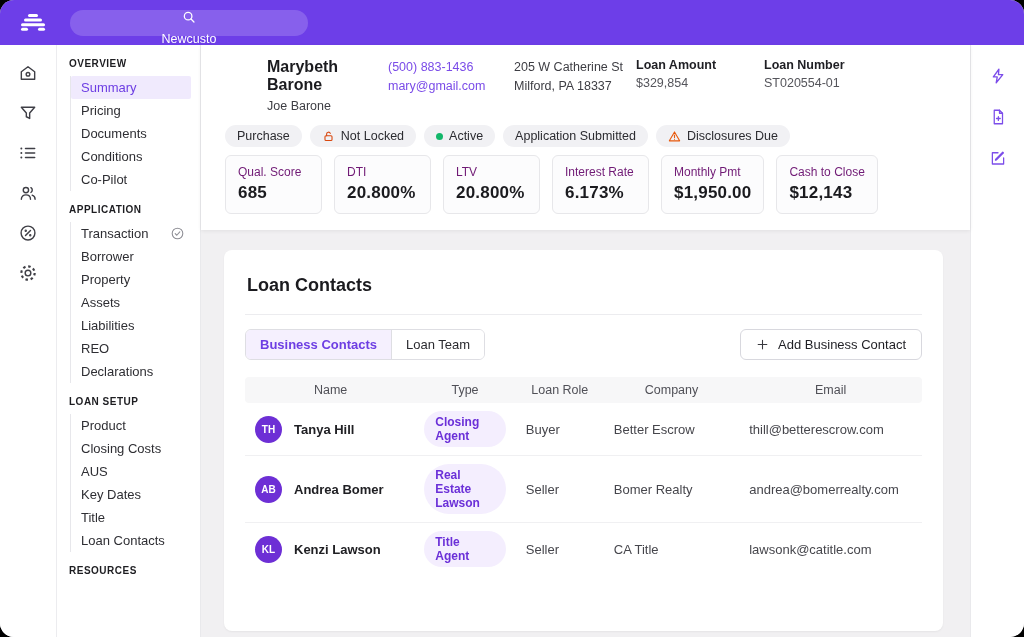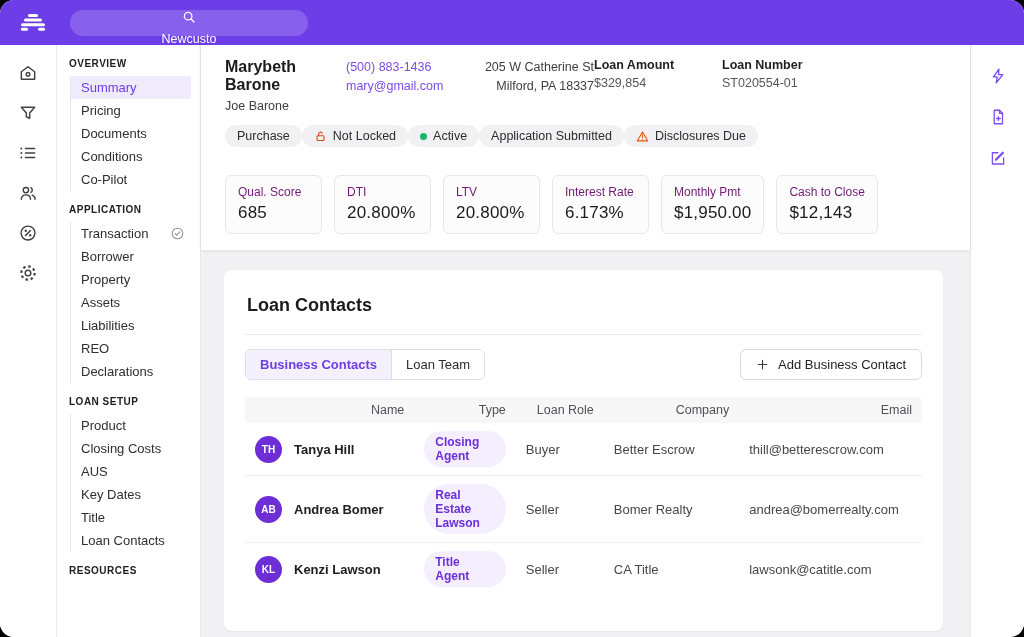--- a/index.html
+++ b/index.html
@@ -29,55 +29,55 @@
   .ssec ul { list-style:none; border-left:1px solid #E7E7EB; margin-left:2px; }
   .nav-item { font-size:13px; line-height:15px; color:#2E2E33; padding:4px 6px 4px 10px; cursor:pointer;
     display:flex; align-items:center; justify-content:space-between; border-radius:2px; }
   .nav-item.active { background:#F0EAFD; color:#6D3EE3; }
   .nav-item .chk { color:#8E8E95; display:flex; }
 
   .main-col { flex:1; min-width:0; display:flex; flex-direction:column; background:#F1F0F2; }
 
   
   .header-panel { background:#fff; padding:11px 24px 16px; box-shadow:0 1px 4px rgba(0,0,0,.07); position:relative; z-index:2; }
-  .info-row { display:flex; align-items:flex-start; padding:2px 0 10px; }
+  .info-row { display:flex; align-items:flex-start; padding:2px 0 10px;margin-left:42px; }
   .icol { flex:none; }
   .icol1 { width:121px; } .icol2 { width:126px; } .icol3 { width:122px; } .icol4 { width:128px; }
   .bname { font-size:16px; font-weight:bold; color:#1B1B1F; }
   .bsub { font-size:12.5px; color:#3D3D43; margin-top:5px; }
   .plink { font-size:12.5px; color:#7A4BE8; line-height:19px; cursor:pointer; display:block; }
-  .addr { font-size:12.5px; color:#3D3D43; line-height:19px;text-align:right; }
+  .addr { font-size:12.5px; color:#3D3D43; line-height:19px; }
   .flabel { font-size:12.5px; font-weight:bold; color:#1F1F24; }
   .fval { font-size:12.5px; color:#55555B; margin-top:4px; }
 
-  .badges-row { display:flex; gap:0; margin:2px 0 28px; }
+  .badges-row { display:flex; gap:8px; margin:2px 0 8px; }
   .badge { background:#F1F1F4; border-radius:999px; padding:4px 12px; font-size:12.5px; color:#2B2B30;
     display:inline-flex; align-items:center; gap:6px; white-space:nowrap; }
   .gdot { width:7px; height:7px; border-radius:50%; background:#12B76A; display:inline-block; }
 
   .metrics-row { display:flex; gap:12px; }
   .metric { border:1px solid #E7E7EA; background:#FCFCFD; border-radius:6px; padding:9px 12px 10px; min-width:97px; }
   .mlabel { font-size:12px; color:#701a75; }
-  .mval { font-size:17px; font-weight:normal; color:#1B1B1F; margin-top:4px; letter-spacing:.2px; }
+  .mval { font-size:17px; font-weight:bold; color:#1B1B1F; margin-top:4px; letter-spacing:.2px; }
 
   
   .content { flex:1; padding:20px 27px 6px 23px; min-height:0; }
   .card { background:#fff; border-radius:8px; height:100%; padding:23px 21px 0; box-shadow:0 1px 2px rgba(0,0,0,.05); }
   .card-title { font-size:18px; font-weight:bold; color:#1B1B1F; padding:2px 2px 18px; border-bottom:1px solid #ECECEF; }
   .toolbar { display:flex; justify-content:space-between; align-items:center; margin:14px 0 17px; }
   .tabs { display:inline-flex; border:1px solid #DEDEE3; border-radius:6px; overflow:hidden; }
   .tab { padding:7px 14px; font-size:13px; color:#2B2B30; background:#fff; cursor:pointer; }
   .tab.active { background:#F5F0FE; color:#6D3EE3; font-weight:bold; }
   .tab + .tab { border-left:1px solid #DEDEE3; }
   .add-btn { display:inline-flex; align-items:center; gap:9px; border:1px solid #D8D8DE; background:#fff;
     border-radius:6px; padding:7px 15px; font-size:13px; color:#1F1F24; cursor:pointer; }
   .add-btn .plus { color:#3A3A40; display:flex; }
 
   table { width:100%; border-collapse:collapse; }
-  thead th { background:#F7F7F8; font-size:12.5px; font-weight:normal; color:#505057; text-align:right;
+  thead th { background:#F7F7F8; font-size:12.5px; font-weight:normal; color:#505057; text-align:center;
     padding:6px 10px; }
   thead th:first-child { border-radius:4px 0 0 4px; padding-left:12px; }
   thead th:last-child { border-radius:0 4px 4px 0; }
   tbody td { padding:8px 10px; font-size:13px; color:#46464C; border-bottom:1px solid #F0F0F2; height:40px; }
   tbody tr:last-child td { border-bottom:none; }
   .namecell { display:flex; align-items:center; gap:12px; }
   .avatar { width:27px; height:27px; border-radius:50%; background:#6D2FD5; color:#fff; font-size:10px; font-weight:bold;
     display:flex; align-items:center; justify-content:center; flex:none; }
   .cname { font-size:13px; font-weight:bold; color:#202024; }
   .typepill { display:inline-block; background:#F4EEFE; color:#6B30D8; font-size:12px; font-weight:bold;

